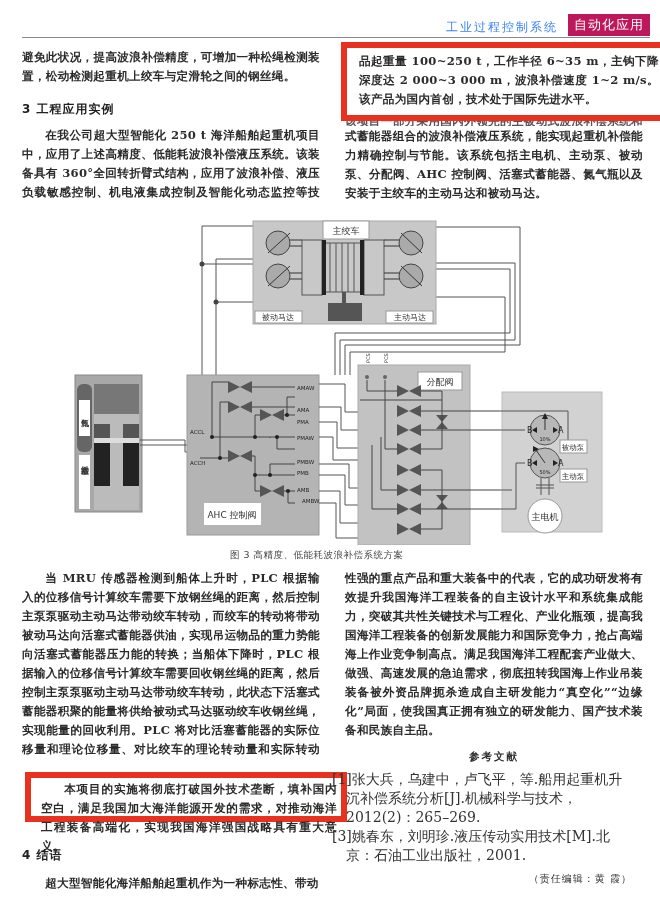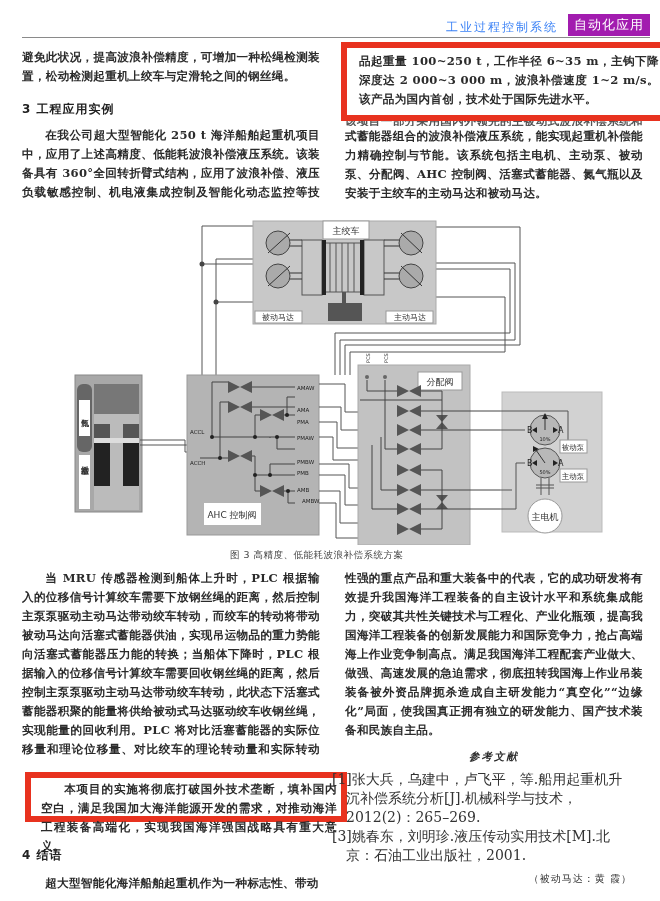--- a/index.html
+++ b/index.html
@@ -1,34 +1,34 @@
 <!DOCTYPE html>
 <html><head>
 <meta charset="utf-8">
 <style>
   * { box-sizing: border-box; margin: 0; padding: 0; }
   html, body { width: 660px; height: 901px; background: #fff; overflow: hidden; }
   body { position: relative; font-family: "DejaVu Serif", "Liberation Serif", serif; color: #2a2a2a; }
 
   .header { position: absolute; left: 22px; top: 14px; width: 628px; height: 24px; border-bottom: 1.5px solid #8a8a8a; }
   .header .journal { position: absolute; right: 92px; top: 5px; font-size: 12px; letter-spacing: 2px; color: #3b82f6; }
-  .header .section { position: absolute; right: 0; top: 0; height: 22px; padding: 2px 6px; background: #a21caf; color: #fff; font-family: "DejaVu Sans", sans-serif; font-size: 13px; letter-spacing: 1px; margin-left: 14px; }
+  .header .section { position: absolute; right: 0; top: 0; height: 22px; padding: 2px 6px; background: #be185d; color: #fff; font-family: "DejaVu Sans", sans-serif; font-size: 13px; letter-spacing: 1px; margin-left: 14px; }
 
   .p { position: absolute; font-size: 11.6px; line-height: 19px; letter-spacing: 0.3px; text-align: justify; color: #2b2b2b; font-weight: bold; }
   .lp { left: 22px; width: 298px; }
   .rp { left: 345px; width: 298px; }
   .indent { text-indent: 2em; }
 
   .h2 { position: absolute; left: 22px; font-family: "DejaVu Sans", sans-serif; font-size: 12px; font-weight: bold; color: #222; letter-spacing: 1px; }
 
   .redbox { position: absolute; border: 6px solid #e8321f; background: #fff; margin-left: 15px; }
 
   .caption { position: absolute; left: 230px; top: 549px; font-family: "DejaVu Sans", sans-serif; font-size: 9.5px; color: #444; letter-spacing: 0.5px; }
 
-  .ref-title { position: absolute; left: 345px; top: 750px; width: 298px; text-align: center; font-family: "DejaVu Sans", sans-serif; font-weight: bold; font-size: 10.5px; letter-spacing: 2px; font-style: italic; }
+  .ref-title { position: absolute; left: 345px; top: 750px; width: 298px; text-align: center; font-family: "DejaVu Sans", sans-serif; font-weight: bold; font-size: 10.5px; letter-spacing: 2px; }
   .refs { position: absolute; left: 332px; top: 770px; width: 300px; font-size: 14px; line-height: 19px; color: #333; }
   .refs .ref { padding-left: 14px; text-indent: -14px; }
   .editor { position: absolute; right: 28px; top: 872px; font-size: 10px; color: #333; letter-spacing: 1px; }
 
   .diagram { position: absolute; left: 0; top: 0; }
   .dlabel { font-family: "DejaVu Sans", sans-serif; }
 </style>
 </head>
 <body>
 
@@ -292,13 +292,13 @@
 </div>
 <div class="h2" style="top:847px;">4  结语</div>
 <div class="p lp indent" style="top:874px;">超大型智能化海洋船舶起重机作为一种标志性、带动</div>
 
 <div class="p rp" style="top:569px;">性强的重点产品和重大装备中的代表，它的成功研发将有效提升我国海洋工程装备的自主设计水平和系统集成能力，突破其共性关键技术与工程化、产业化瓶颈，提高我国海洋工程装备的创新发展能力和国际竞争力，抢占高端海上作业竞争制高点。满足我国海洋工程配套产业做大、做强、高速发展的急迫需求，彻底扭转我国海上作业吊装装备被外资品牌扼杀造成自主研发能力“真空化”“边缘化”局面，使我国真正拥有独立的研发能力、国产技术装备和民族自主品。</div>
 <div class="ref-title">参考文献</div>
 <div class="refs">
   <div class="ref">[1]张大兵，乌建中，卢飞平，等.船用起重机升沉补偿系统分析[J].机械科学与技术，2012(2)：265–269.</div>
   <div class="ref">[3]姚春东，刘明珍.液压传动实用技术[M].北京：石油工业出版社，2001.</div>
 </div>
-<div class="editor">（被动马达：黄  霞）</div>
+<div class="editor">（责任编辑：黄  霞）</div>
 
 </body></html>

